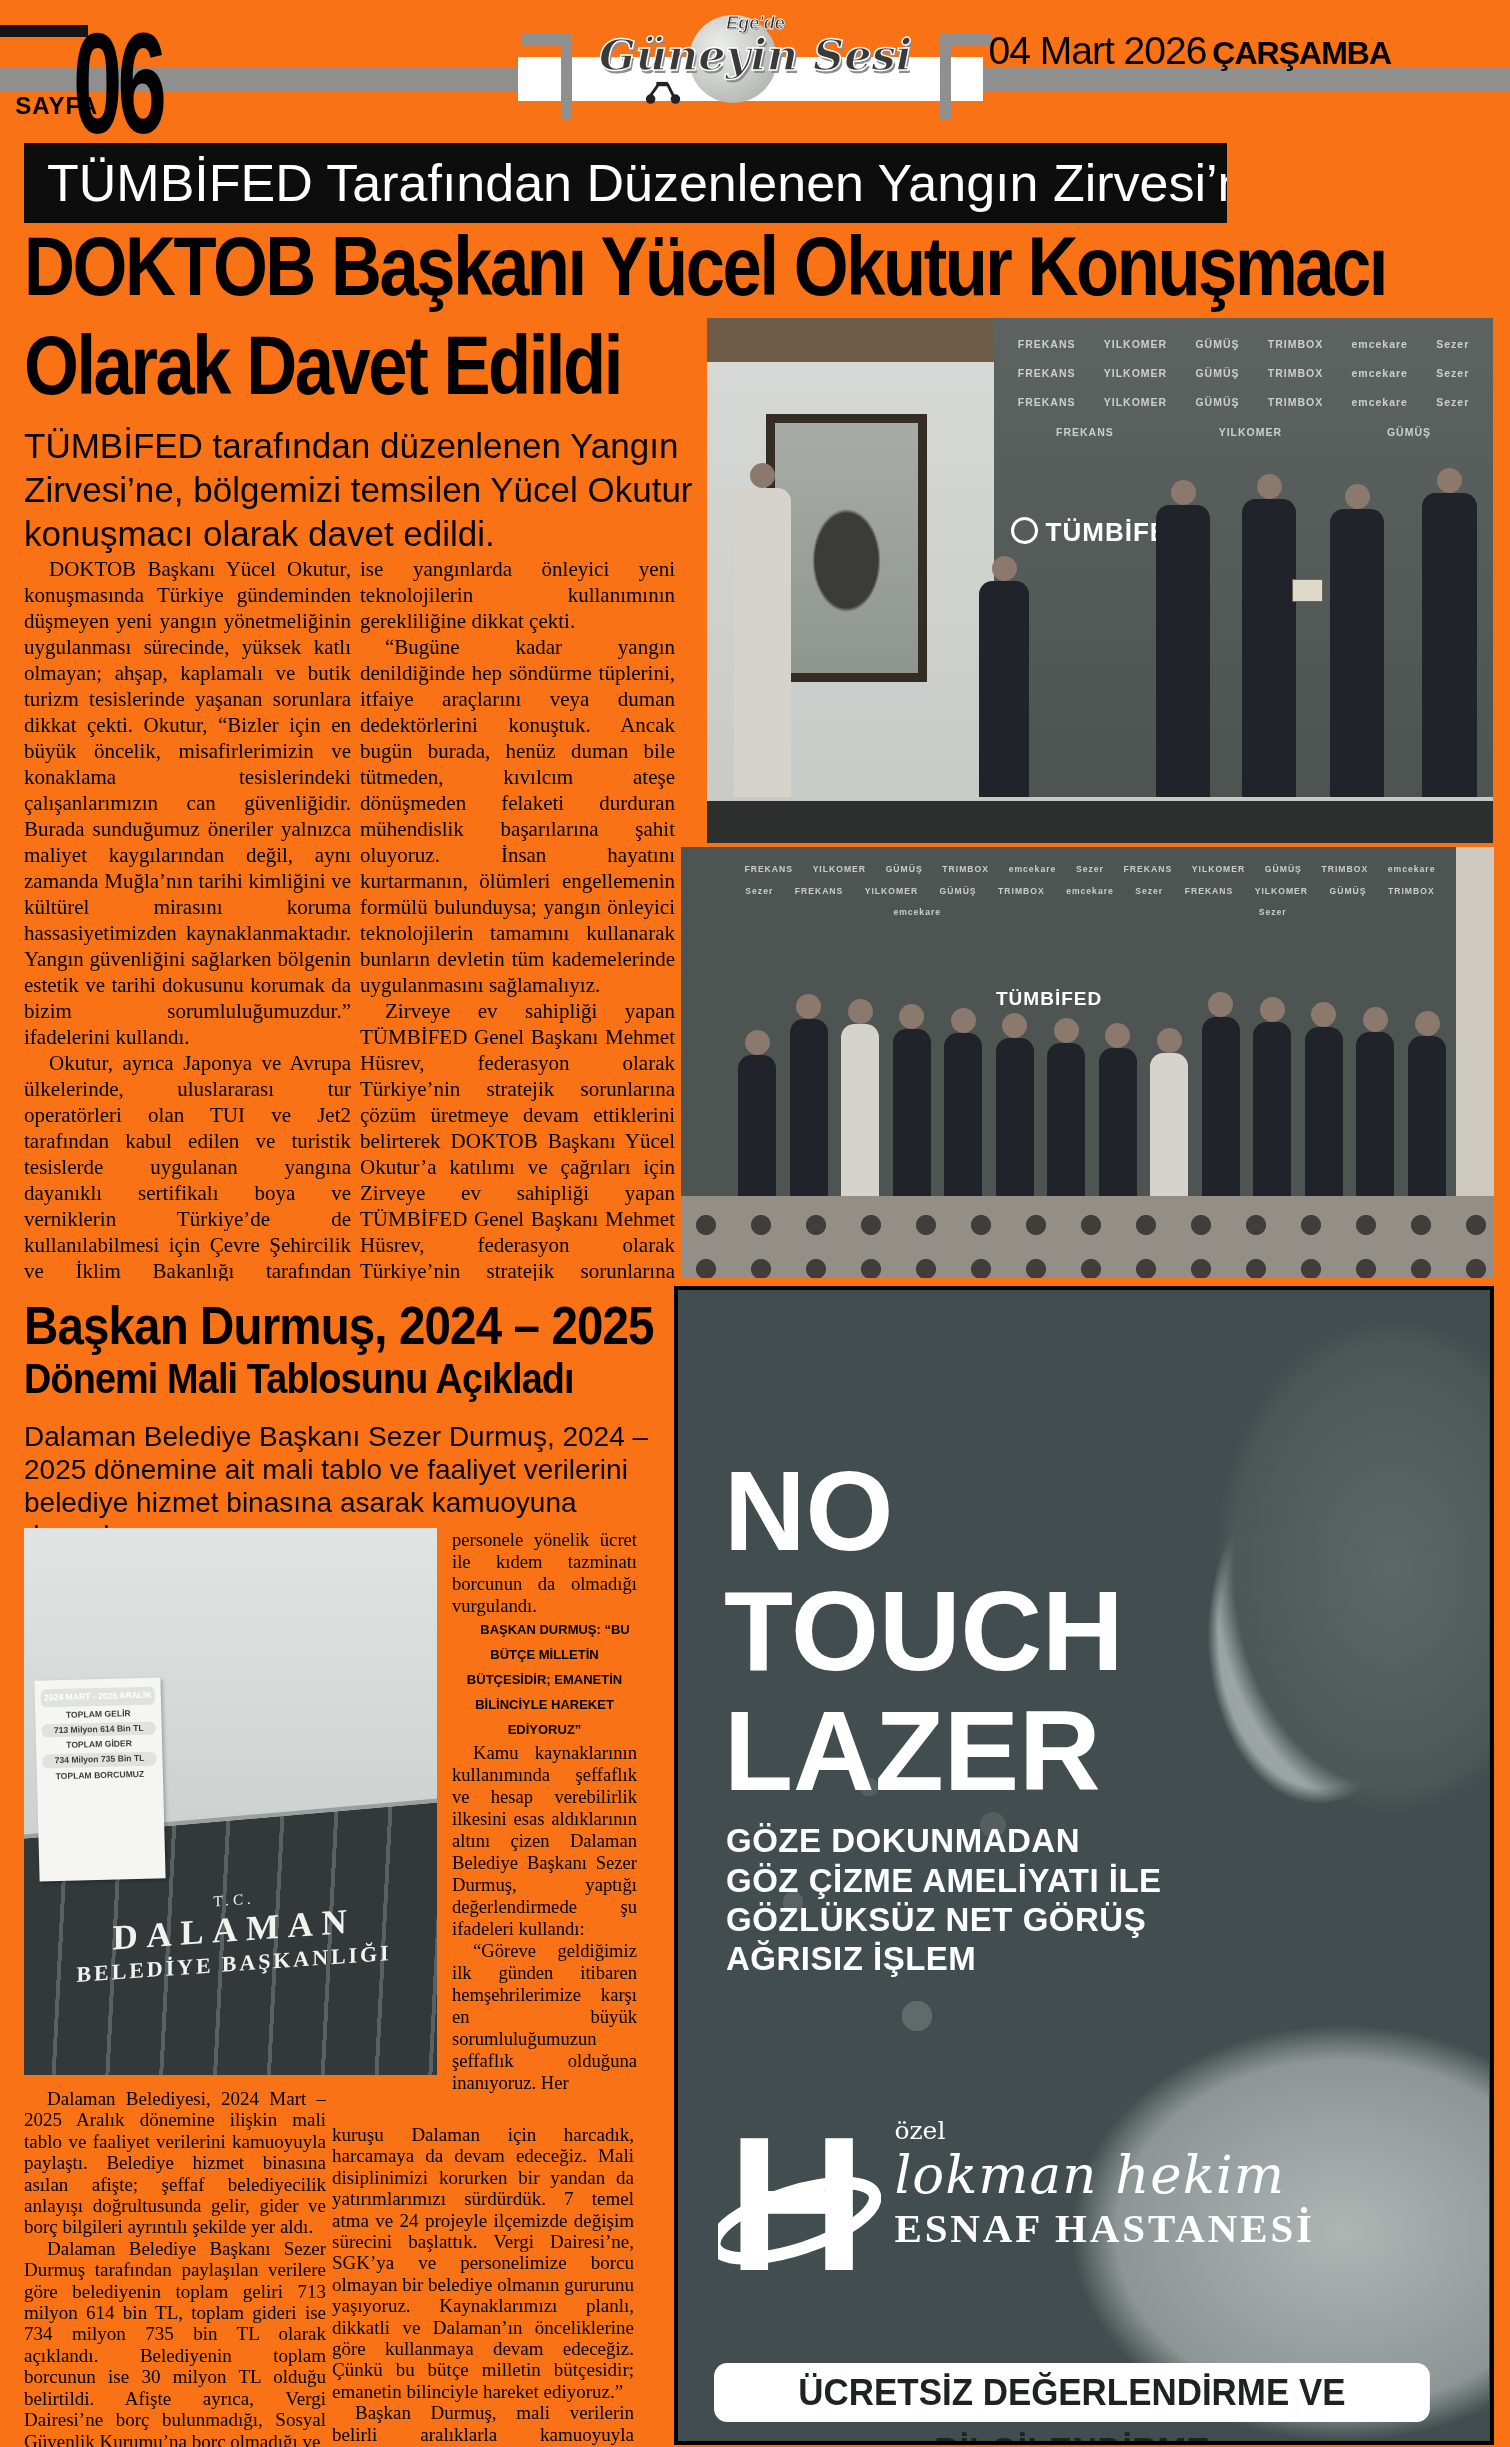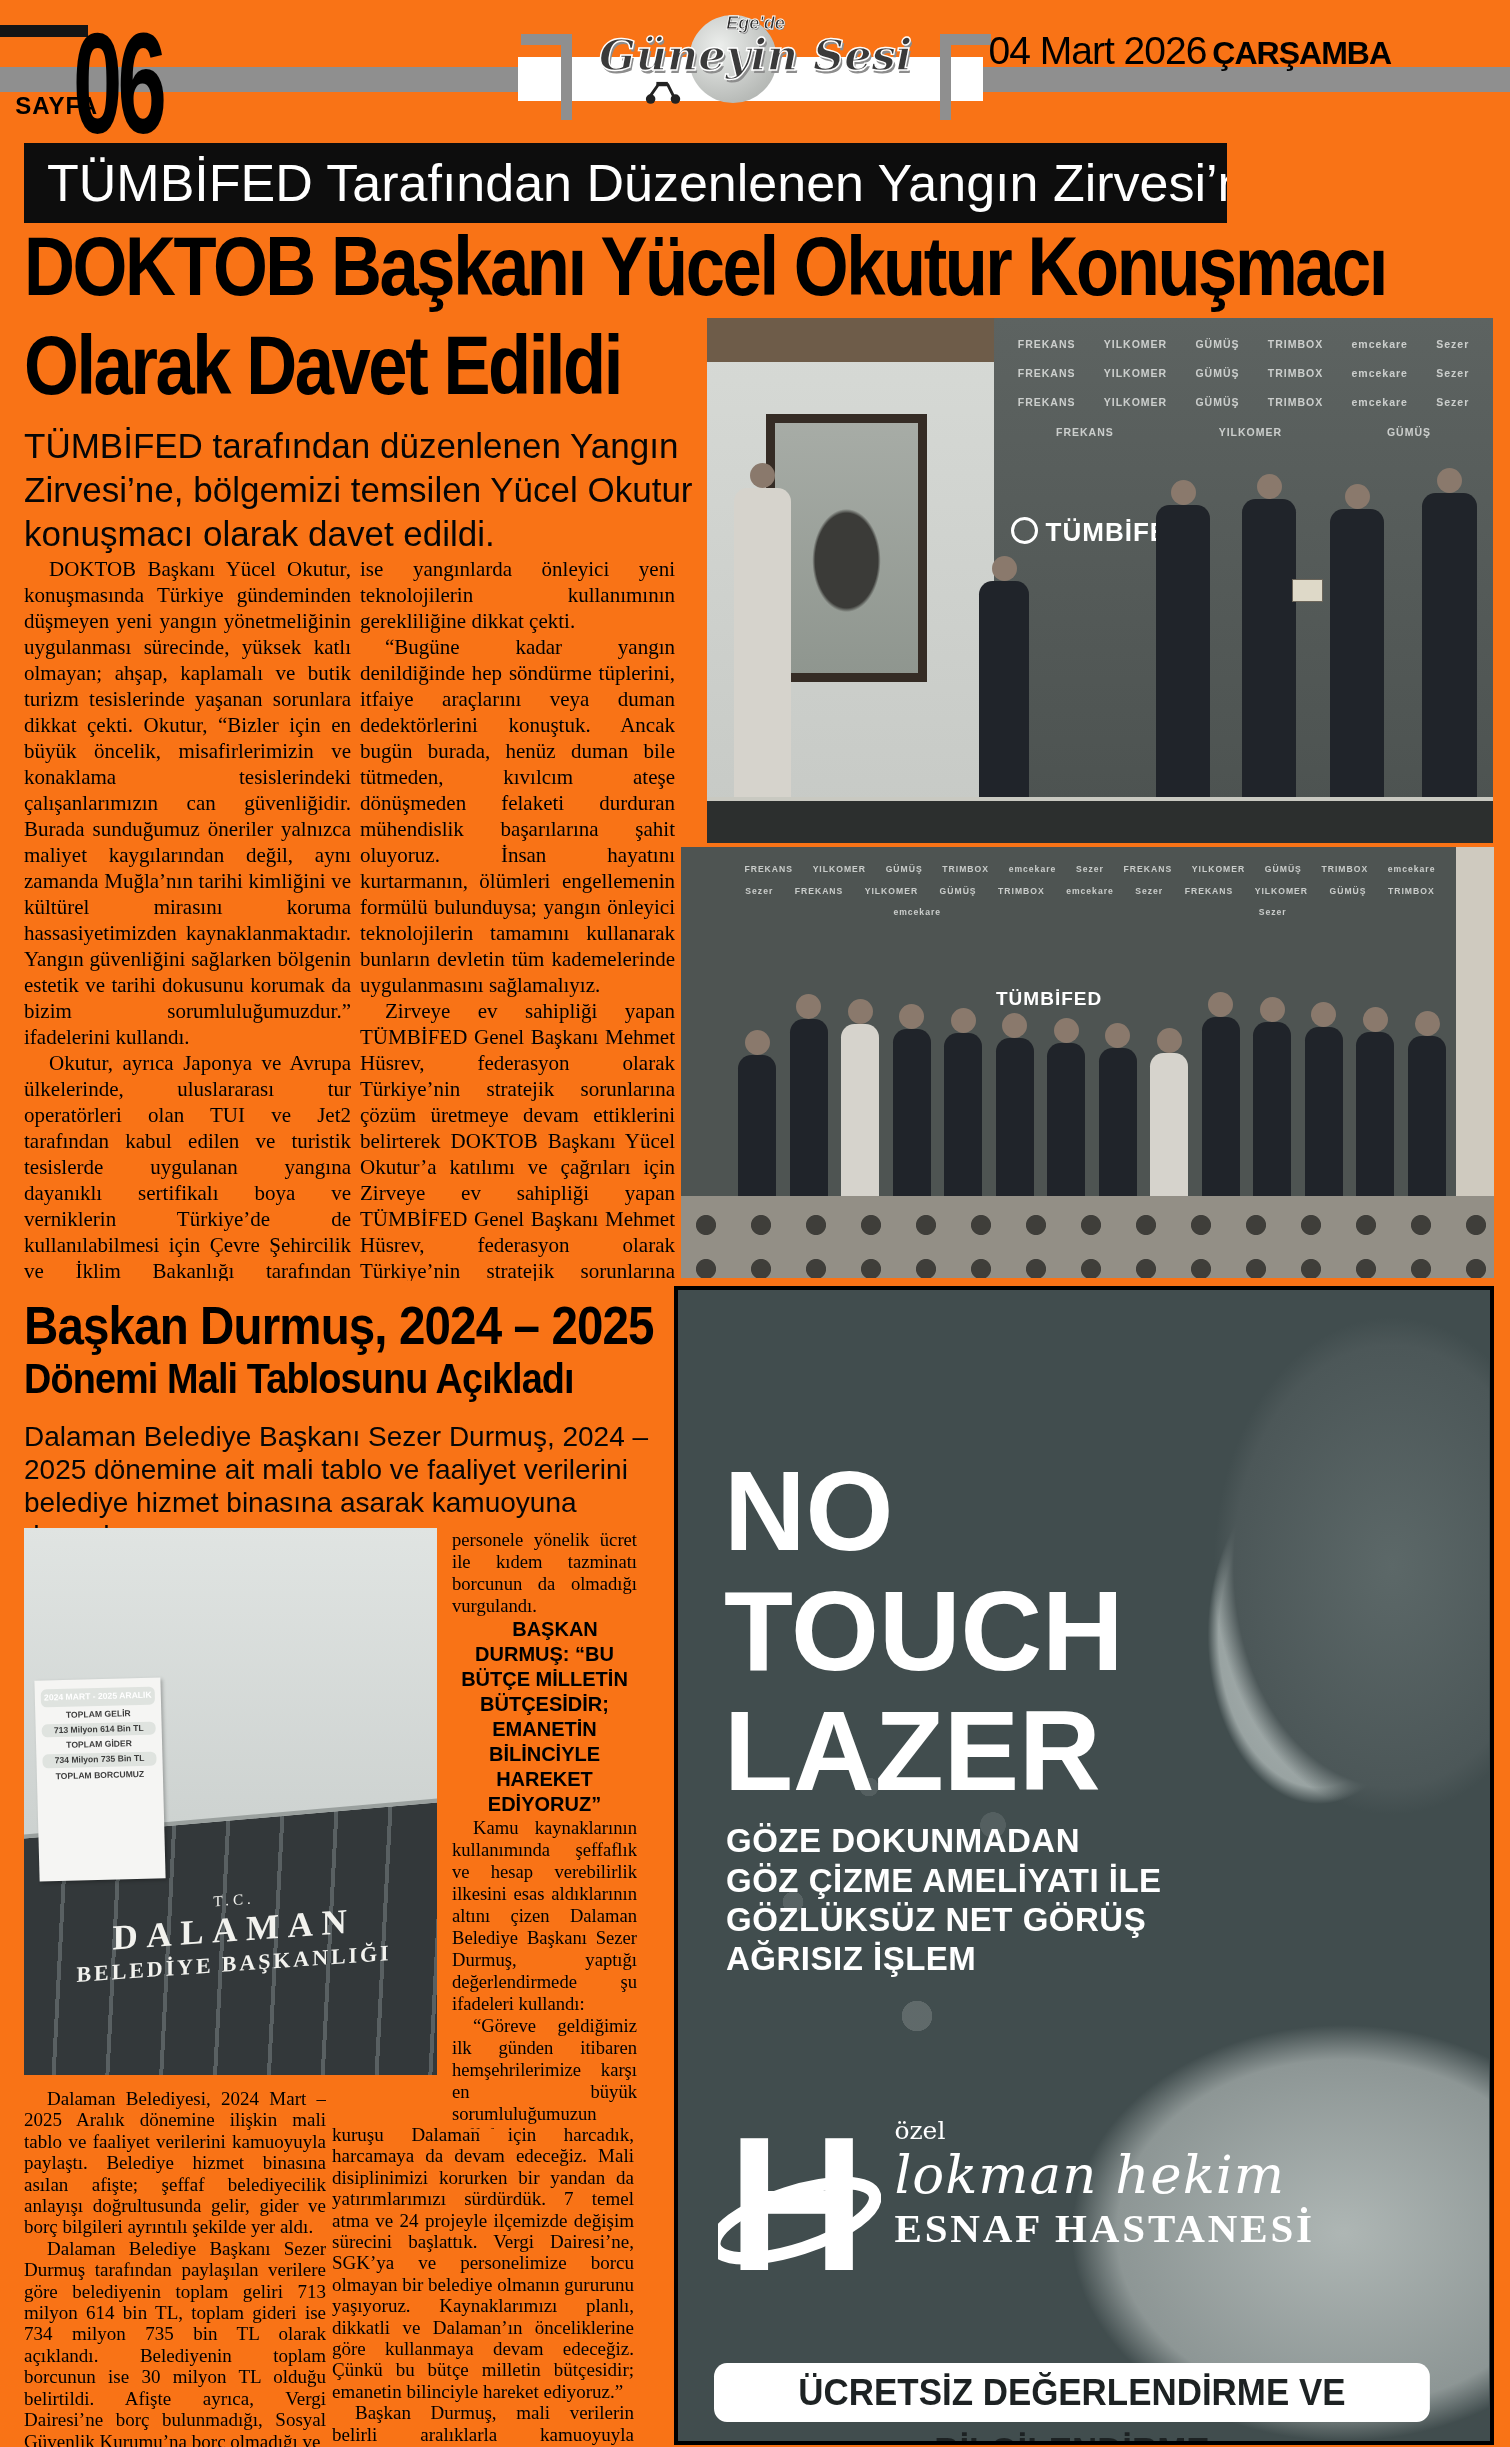--- a/index.html
+++ b/index.html
@@ -109,21 +109,21 @@
             padding:7.6px 5.7px;box-sizing:border-box;box-shadow:1.9px 1.9px 3.8px rgba(0,0,0,.25);}
   #b-poster .sp{display:block;font-size:8.6px;line-height:13.4px;text-align:center;color:#3d3d3d;
                 font-weight:700;margin:1.9px 0;}
   #b-poster .sp:first-child{background:#38383a;color:#fff;padding:1.9px 0;}
   #b-poster .sp:nth-child(odd){background:#dfe3df;border-radius:5.7px;}
 
   #midcol{left:452px;top:1529px;width:185px;height:600px;overflow:hidden;text-align:justify;
           font-family:"Liberation Serif",serif;font-size:18.6px;line-height:22px;}
   #midcol p{margin:0;text-indent:21px;}
   #midcol p.noindent{text-indent:0;}
-  #mid-head{margin:15.3px 0;font-family:"Liberation Sans",sans-serif;font-size:20px;line-height:25px;
+  #mid-head{margin:15.3px 0;font-family:"Liberation Sans",sans-serif;font-size:13px;line-height:25px;
             font-weight:800;text-align:center;text-indent:0;}
   .botcol{height:363px;overflow:hidden;text-align:justify;font-family:"Liberation Serif",serif;
           font-size:19px;line-height:21.4px;}
   .botcol p{margin:0;text-indent:23px;}
   .botcol p.noindent{text-indent:0;}
   #blcol{left:24px;top:2088px;width:302px;}
   #brcol{left:332px;top:2124px;width:302px;height:325px;}
 
   
   #ad{left:674px;top:1286px;width:820px;height:1159px;box-sizing:border-box;border:4.8px solid #000;

